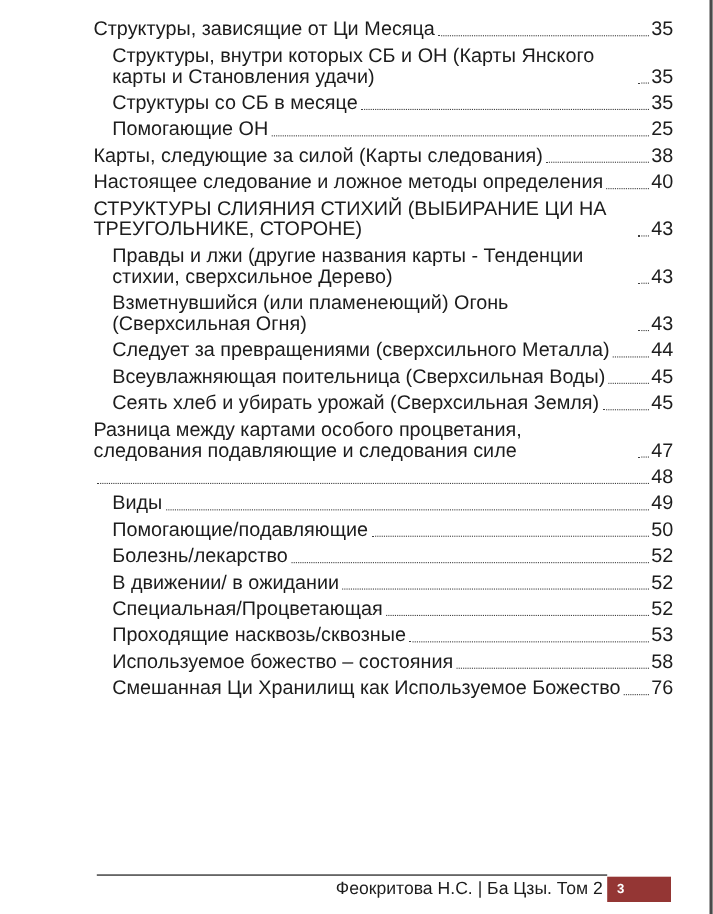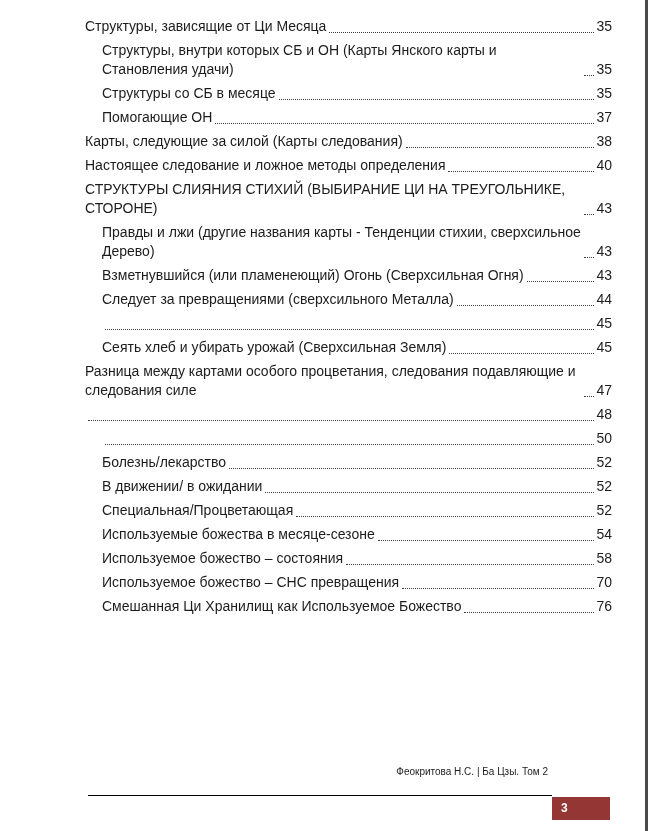--- a/index.html
+++ b/index.html
@@ -13,21 +13,21 @@
   .page-edge-right {
     position: absolute;
     top: 0; right: 0;
     width: 3px; height: 831px;
   }
   .toc {
     position: absolute;
     left: 85px; top: 17px;
     width: 527px;
     color: #1c1c1c;
-    font-size: 14px;
+    font-size: 18px;
   }
   .toc-row {
     display: flex;
     align-items: flex-end;
     line-height: 19px;
     margin-bottom: 5px;
   }
   .toc-row.level-2 { padding-left: 17px; }
   .toc-text { flex: 0 1 auto; }
   .toc-leader {
@@ -42,25 +42,25 @@
     white-space: nowrap;
   }
   .footer-rule {
     position: absolute;
     left: 88px; top: 795px;
     width: 464px;
     border-top: 1px solid #000000;
   }
   .footer-credit {
     position: absolute;
-    left: 88px; top: 760px;
+    left: 88px; top: 797px;
     width: 460px; height: 23px;
     line-height: 23px;
     text-align: right;
-    font-size: 10px;
+    font-size: 16px;
     color: #1c1c1c;
     white-space: nowrap;
   }
   .footer-page-badge {
     position: absolute;
     left: 552px; top: 797px;
     width: 58px; height: 23px;
     line-height: 23px;
     padding-left: 9px;
     color: #ffffff;
@@ -87,21 +87,21 @@
 
     <div class="toc-row level-2">
       <span class="toc-text">Структуры со СБ в месяце</span>
       <span class="toc-leader"></span>
       <span class="toc-page">35</span>
     </div>
 
     <div class="toc-row level-2">
       <span class="toc-text">Помогающие ОН</span>
       <span class="toc-leader"></span>
-      <span class="toc-page">37</span>
+      <span class="toc-page">25</span>
     </div>
 
     <div class="toc-row">
       <span class="toc-text">Карты, следующие за силой (Карты следования)</span>
       <span class="toc-leader"></span>
       <span class="toc-page">38</span>
     </div>
 
     <div class="toc-row">
       <span class="toc-text">Настоящее следование и ложное методы определения</span>
@@ -127,20 +127,21 @@
       <span class="toc-page">43</span>
     </div>
 
     <div class="toc-row level-2">
       <span class="toc-text">Следует за превращениями (сверхсильного Металла)</span>
       <span class="toc-leader"></span>
       <span class="toc-page">44</span>
     </div>
 
     <div class="toc-row level-2">
+      <span class="toc-text">Всеувлажняющая поительница (Сверхсильная Воды)</span>
       <span class="toc-leader"></span>
       <span class="toc-page">45</span>
     </div>
 
     <div class="toc-row level-2">
       <span class="toc-text">Сеять хлеб и убирать урожай (Сверхсильная Земля)</span>
       <span class="toc-leader"></span>
       <span class="toc-page">45</span>
     </div>
 
@@ -148,22 +149,28 @@
       <span class="toc-text">Разница между картами особого процветания, следования подавляющие и следования силе</span>
       <span class="toc-leader"></span>
       <span class="toc-page">47</span>
     </div>
 
     <div class="toc-row">
       <span class="toc-leader"></span>
       <span class="toc-page">48</span>
     </div>
 
-
-    <div class="toc-row level-2">
+    <div class="toc-row level-2">
+      <span class="toc-text">Виды</span>
+      <span class="toc-leader"></span>
+      <span class="toc-page">49</span>
+    </div>
+
+    <div class="toc-row level-2">
+      <span class="toc-text">Помогающие/подавляющие</span>
       <span class="toc-leader"></span>
       <span class="toc-page">50</span>
     </div>
 
     <div class="toc-row level-2">
       <span class="toc-text">Болезнь/лекарство</span>
       <span class="toc-leader"></span>
       <span class="toc-page">52</span>
     </div>
 
@@ -172,38 +179,33 @@
       <span class="toc-leader"></span>
       <span class="toc-page">52</span>
     </div>
 
     <div class="toc-row level-2">
       <span class="toc-text">Специальная/Процветающая</span>
       <span class="toc-leader"></span>
       <span class="toc-page">52</span>
     </div>
 
-
-    <div class="toc-row level-2">
-      <span class="toc-text">Используемые божества в месяце-сезоне</span>
-      <span class="toc-leader"></span>
-      <span class="toc-page">54</span>
-    </div>
+    <div class="toc-row level-2">
+      <span class="toc-text">Проходящие насквозь/сквозные</span>
+      <span class="toc-leader"></span>
+      <span class="toc-page">53</span>
+    </div>
+
 
     <div class="toc-row level-2">
       <span class="toc-text">Используемое божество – состояния</span>
       <span class="toc-leader"></span>
       <span class="toc-page">58</span>
     </div>
 
-    <div class="toc-row level-2">
-      <span class="toc-text">Используемое божество – СНС превращения</span>
-      <span class="toc-leader"></span>
-      <span class="toc-page">70</span>
-    </div>
 
     <div class="toc-row level-2">
       <span class="toc-text">Смешанная Ци Хранилищ как Используемое Божество</span>
       <span class="toc-leader"></span>
       <span class="toc-page">76</span>
     </div>
   </div>
 
 <div class="footer-rule"></div>
 

